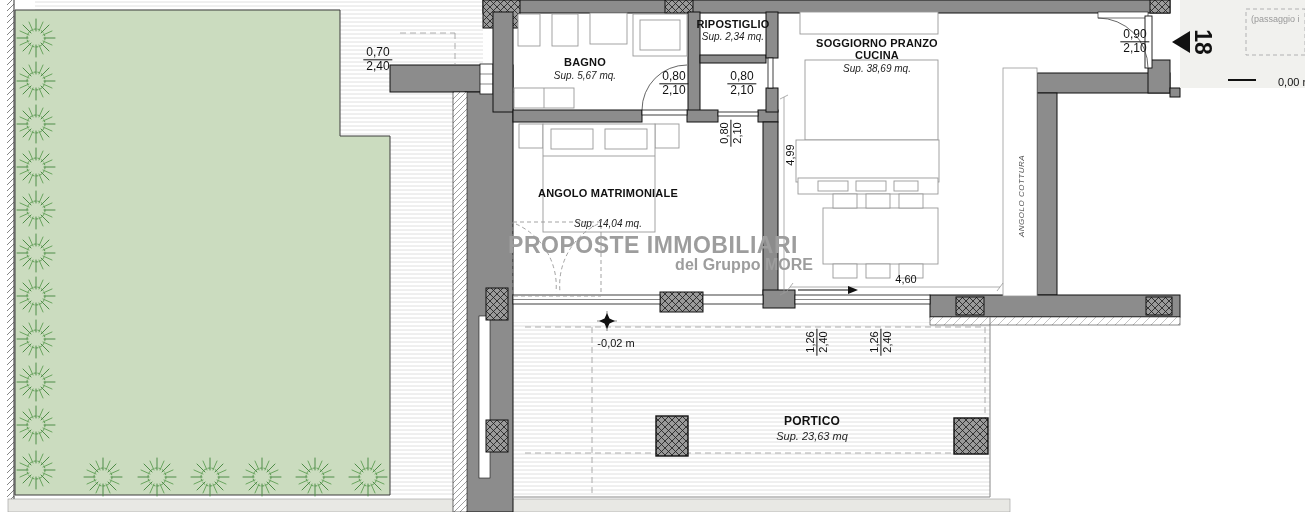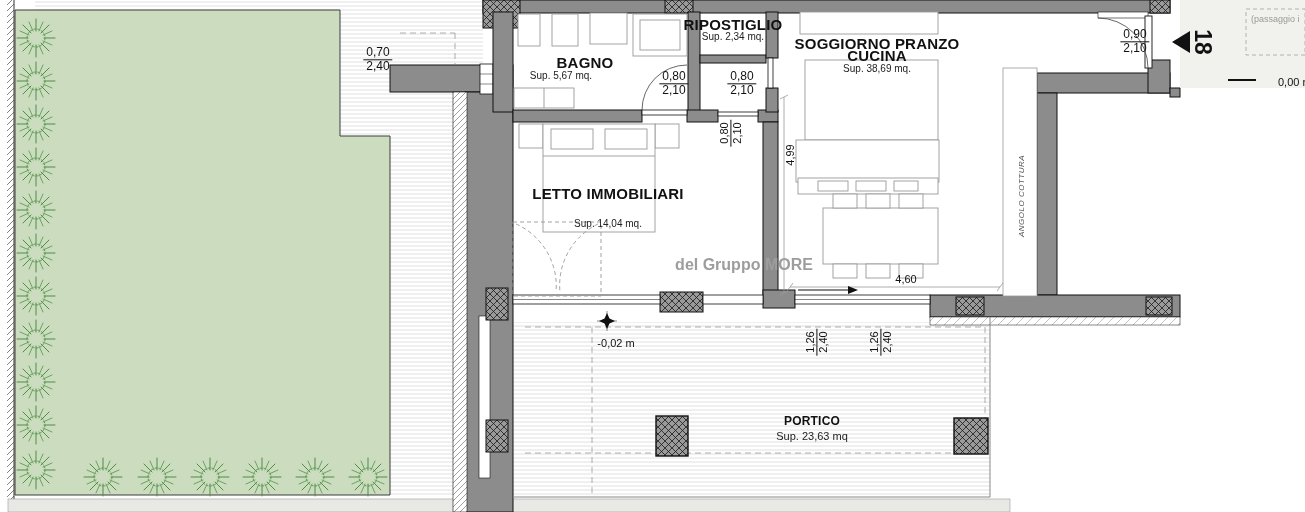--- a/index.html
+++ b/index.html
@@ -1,22 +1,22 @@
 <!DOCTYPE html>
 <html><head>
 <meta charset="utf-8">
 <style>
   html,body{margin:0;padding:0;background:#fff;}
   #plan{position:relative;width:1305px;height:512px;overflow:hidden;background:#fff;
         font-family:"Liberation Sans",sans-serif;}
   #plan svg{position:absolute;left:0;top:0;}
   .lbl{position:absolute;white-space:nowrap;color:#111;z-index:5;}
   .ctr{transform:translate(-50%,-50%);}
-  .room-name{font-weight:bold;font-size:15px;letter-spacing:.2px;}
-  .room-area{font-size:10px;color:#222;}
+  .room-name{font-weight:bold;font-size:11px;letter-spacing:.2px;}
+  .room-area{font-size:10px;color:#222;font-style:italic;}
   .frac{display:inline-block;text-align:center;font-size:12px;line-height:1.1;}
   .frac .top{display:block;border-bottom:1px solid #111;padding:0 3px;}
   .frac .bot{display:block;}
   .vrot{transform:translate(-50%,-50%) rotate(-90deg);}
   .dim{font-size:11px;}
   .angolo{font-size:8px;font-style:italic;color:#555;letter-spacing:.5px;}
   .wm1{font-size:23px;font-weight:bold;color:#9d9d9d;letter-spacing:.5px;}
   .wm2{font-size:16px;font-weight:bold;color:#9d9d9d;margin-left:40px;}
   .note{font-size:9px;color:#999;}
   .unit{font-size:23px;font-weight:bold;transform:translate(-50%,-50%) rotate(90deg);}
@@ -237,30 +237,30 @@
     <line x1="597" y1="321" x2="617" y2="321" stroke="#111" stroke-width="0.5"></line>
   </g>
 
   <rect x="1180" y="0" width="125" height="88" fill="#f1f1ee"></rect>
   <rect x="1246" y="9" width="59" height="46" fill="none" stroke="#aaa" stroke-width="0.9" stroke-dasharray="4,3"></rect>
   <line x1="1228" y1="80" x2="1256" y2="80" stroke="#111" stroke-width="2"></line>
   <polygon points="1172,42 1190,31 1190,53" fill="#111"></polygon>
 </svg>
 
 <div class="lbl ctr room-name" style="left:585px;top:62px;">BAGNO</div>
-<div class="lbl ctr room-area" style="left:561px;top:75px;">Sup. 5,67 mq.</div>
+<div class="lbl ctr room-area" style="left:585px;top:75px;">Sup. 5,67 mq.</div>
 
 <div class="lbl ctr room-name" style="left:733px;top:24px;">RIPOSTIGLIO</div>
 <div class="lbl ctr room-area" style="left:733px;top:36px;">Sup. 2,34 mq.</div>
 
 <div class="lbl ctr room-name" style="left:877px;top:43px;">SOGGIORNO PRANZO</div>
 <div class="lbl ctr room-name" style="left:877px;top:55px;">CUCINA</div>
 <div class="lbl ctr room-area" style="left:877px;top:68px;">Sup. 38,69 mq.</div>
 
-<div class="lbl ctr room-name" style="left:608px;top:193px;">LETTO IMMOBILIARI</div>
+<div class="lbl ctr room-name" style="left:608px;top:193px;">ANGOLO MATRIMONIALE</div>
 <div class="lbl ctr room-area" style="left:608px;top:207px;margin-top:16px;">Sup. 14,04 mq.</div>
 
 <div class="lbl ctr room-name" style="left:812px;top:421px;font-size:12px;text-align:right;">PORTICO</div>
 <div class="lbl ctr room-area" style="left:812px;top:436px;font-size:11px;">Sup. 23,63 mq</div>
 
 <div class="lbl vrot angolo" style="left:1021px;top:196px;">ANGOLO COTTURA</div>
 
 <div class="lbl ctr frac" style="left:378px;top:60px;text-align:center;">
   <span class="top">0,70</span>
   <span class="bot">2,40</span>
@@ -297,15 +297,16 @@
   <span class="top">1,26</span>
   <span class="bot">2,40</span>
 </div>
 
 <div class="lbl ctr dim" style="left:616px;top:343px;">-0,02 m</div>
 <div class="lbl dim" style="left:1278px;top:76px;">0,00 m</div>
 
 <div class="lbl note" style="left:1251px;top:14px;">(passaggio i</div>
 <div class="lbl ctr unit" style="left:1202px;top:42px;">18</div>
 
+<div class="lbl ctr wm1" style="left:653px;top:245px;">PROPOSTE IMMOBILIARI</div>
 <div class="lbl ctr wm2" style="left:704px;top:265px;">del Gruppo MORE</div>
 
 </div>
 
 </body></html>

